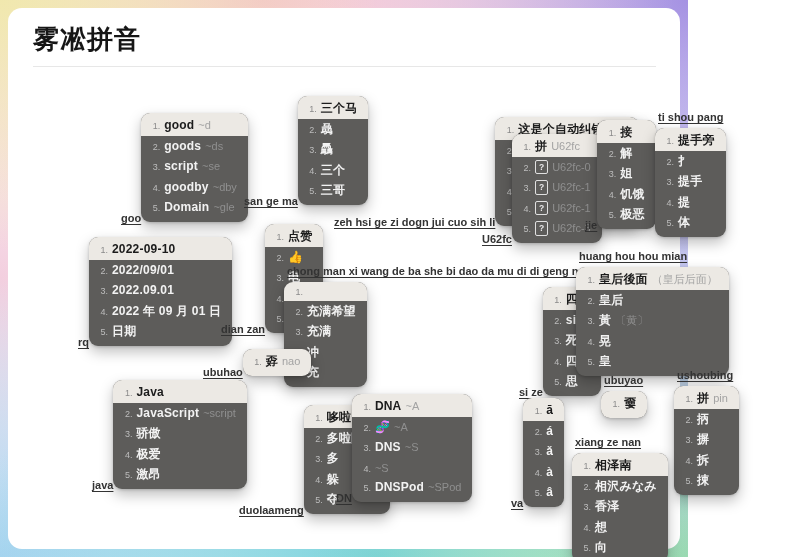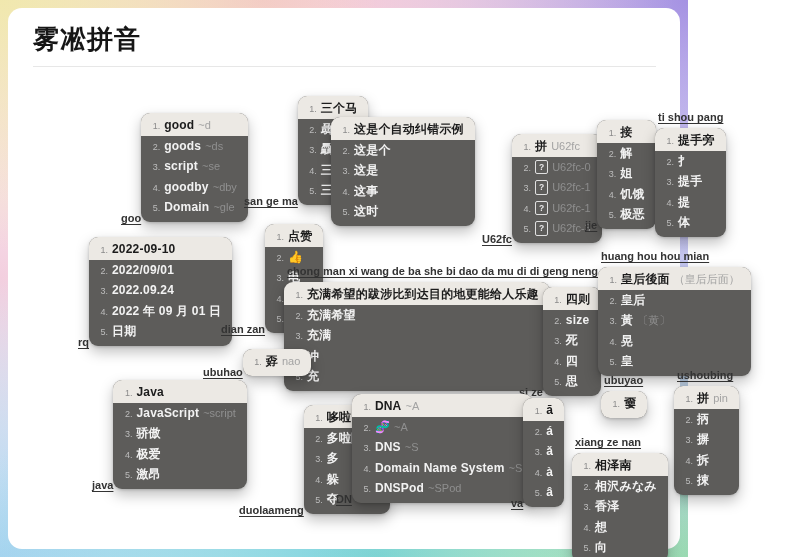--- a/index.html
+++ b/index.html
@@ -103,21 +103,21 @@
           </div><div class="crow">
             <span class="num">3.</span>
             <span class="cand">驫</span>
           </div><div class="crow">
             <span class="num">4.</span>
             <span class="cand">三个</span>
           </div><div class="crow">
             <span class="num">5.</span>
             <span class="cand">三哥</span>
           </div></div></div>
-      <div class="cbox" style="left: 331px; top: 114px;"><div class="cpanel"><div class="crow hl">
+      <div class="cbox" style="left: 331px; top: 114px;"><div class="clabel">zeh hsi ge zi dogn jui cuo sih li</div><div class="cpanel"><div class="crow hl">
             <span class="num">1.</span>
             <span class="cand">这是个自动纠错示例</span>
           </div><div class="crow">
             <span class="num">2.</span>
             <span class="cand">这是个</span>
           </div><div class="crow">
             <span class="num">3.</span>
             <span class="cand">这是</span>
           </div><div class="crow">
             <span class="num">4.</span>
@@ -180,21 +180,21 @@
             <span class="cand">体</span>
           </div></div></div>
       <div class="cbox" style="left: 75px; top: 234px;"><div class="clabel">rq</div><div class="cpanel"><div class="crow hl">
             <span class="num">1.</span>
             <span class="cand">2022-09-10</span>
           </div><div class="crow">
             <span class="num">2.</span>
             <span class="cand">2022/09/01</span>
           </div><div class="crow">
             <span class="num">3.</span>
-            <span class="cand">2022.09.24</span>
+            <span class="cand">2022.09.01</span>
           </div><div class="crow">
             <span class="num">4.</span>
             <span class="cand">2022 年 09 月 01 日</span>
           </div><div class="crow">
             <span class="num">5.</span>
             <span class="cand">日期</span>
           </div></div></div>
       <div class="cbox" style="left: 218px; top: 221px;"><div class="clabel">dian zan</div><div class="cpanel"><div class="crow hl">
             <span class="num">1.</span>
             <span class="cand">点赞</span>
@@ -206,21 +206,20 @@
             <span class="cand">电</span>
           </div><div class="crow">
             <span class="num">4.</span>
             <span class="cand">点</span>
           </div><div class="crow">
             <span class="num">5.</span>
             <span class="cand">丶</span>
           </div></div></div>
       <div class="cbox" style="left: 284px; top: 261px;"><div class="clabel">chong man xi wang de ba she bi dao da mu di di geng neng gei ren le qu</div><div class="cpanel"><div class="crow hl">
             <span class="num">1.</span>
-            <span class="cand">充满希望的跋涉比到达目的地更能给人乐趣</span>
           </div><div class="crow">
             <span class="num">2.</span>
             <span class="cand">充满希望</span>
           </div><div class="crow">
             <span class="num">3.</span>
             <span class="cand">充满</span>
           </div><div class="crow">
             <span class="num">4.</span>
             <span class="cand">冲</span>
           </div><div class="crow">
@@ -236,21 +235,21 @@
           </div><div class="crow">
             <span class="num">3.</span>
             <span class="cand">死</span>
           </div><div class="crow">
             <span class="num">4.</span>
             <span class="cand">四</span>
           </div><div class="crow">
             <span class="num">5.</span>
             <span class="cand">思</span>
           </div></div></div>
-      <div class="cbox" style="left: 598px; top: 246px;"><div class="clabel">huang hou hou mian</div><div class="cpanel"><div class="crow hl">
+      <div class="cbox" style="left: 576px; top: 246px;"><div class="clabel">huang hou hou mian</div><div class="cpanel"><div class="crow hl">
             <span class="num">1.</span>
             <span class="cand">皇后後面</span>
             <span class="cmt">（皇后后面）</span>
           </div><div class="crow">
             <span class="num">2.</span>
             <span class="cand">皇后</span>
           </div><div class="crow">
             <span class="num">3.</span>
             <span class="cand">黃</span>
             <span class="cmt">〔黄〕</span>
@@ -306,21 +305,20 @@
           </div><div class="crow">
             <span class="num">2.</span>
             <span class="cand">🧬</span>
             <span class="cmt">~A</span>
           </div><div class="crow">
             <span class="num">3.</span>
             <span class="cand">DNS</span>
             <span class="cmt">~S</span>
           </div><div class="crow">
             <span class="num">4.</span>
-            <span class="cand">Domain Name System</span>
             <span class="cmt">~S</span>
           </div><div class="crow">
             <span class="num">5.</span>
             <span class="cand">DNSPod</span>
             <span class="cmt">~SPod</span>
           </div></div></div>
       <div class="cbox" style="left: 508px; top: 395px;"><div class="clabel">va</div><div class="cpanel"><div class="crow hl">
             <span class="num">1.</span>
             <span class="cand">ā</span>
           </div><div class="crow">

